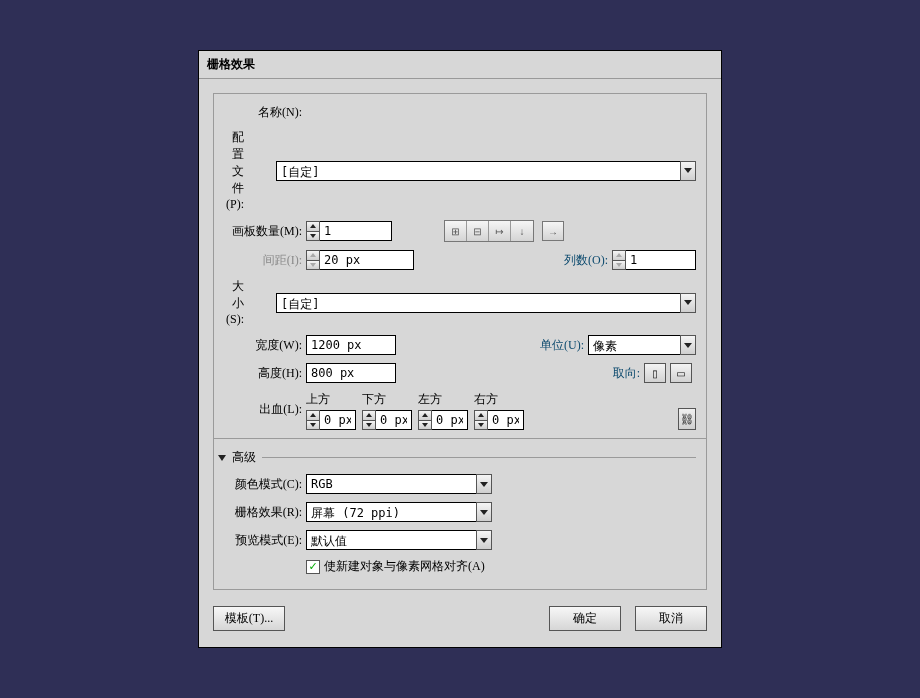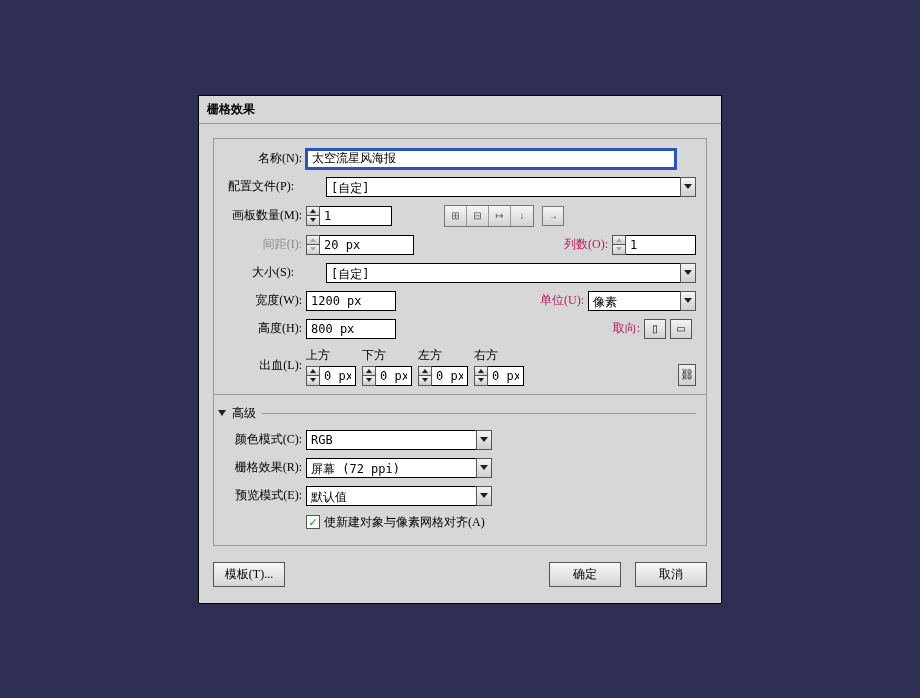--- a/index.html
+++ b/index.html
@@ -40,21 +40,21 @@
 .label {
   width: 82px;
   text-align: right;
   padding-right: 4px;
   color: #000;
 }
 .label.dim { color: #8a8a8a; }
 .label-right {
   text-align: right;
   padding-right: 4px;
-  color: #be185d;
+  color: #0c4a6e;
 }
 .text-input {
   border: 1px solid #000;
   background: #fff;
   height: 20px;
   padding: 1px 4px;
   font-family: Consolas, monospace;
   font-size: 12px;
 }
 .text-input.focused {
@@ -178,40 +178,39 @@
   border:1px solid #555;
   background:linear-gradient(#f7f7f7,#d6d6d6);
   padding:3px 10px;
   min-width:72px;
   text-align:center;
   cursor:pointer;
   font-family:inherit;
   font-size:12px;
 }
 .btn-right { display:flex; gap:14px; }
-.dd-row-wide .dd-field{ width: 354px; margin-left: 28px; }
+.dd-row-wide .dd-field{ width: 404px; margin-left: 28px; }
 .dd-half .dd-field { width: 170px; }
 .orientation-btn {
   width:22px;height:20px;border:1px solid #555;
   background:linear-gradient(#f3f3f3,#d2d2d2);
   display:flex;align-items:center;justify-content:center;
   margin-right:4px;font-size:10px;
 }
 </style>
 </head>
 <body>
 
 <div class="dialog">
   <div class="titlebar">栅格效果</div>
   <div class="body-area">
     <div class="fieldset">
 
       <div class="row">
         <div class="label">名称(N):</div>
-        <input class="text-input name-input focused" value="太空流星风海报" style="">
       </div>
 
       <div class="row">
         <div class="label">配置文件(P):</div>
         <div class="dropdown dd-row-wide">
           <div class="dd-field">[自定]</div>
           <div class="dd-btn">
               <div class="tri"></div>
             </div>
         </div>

